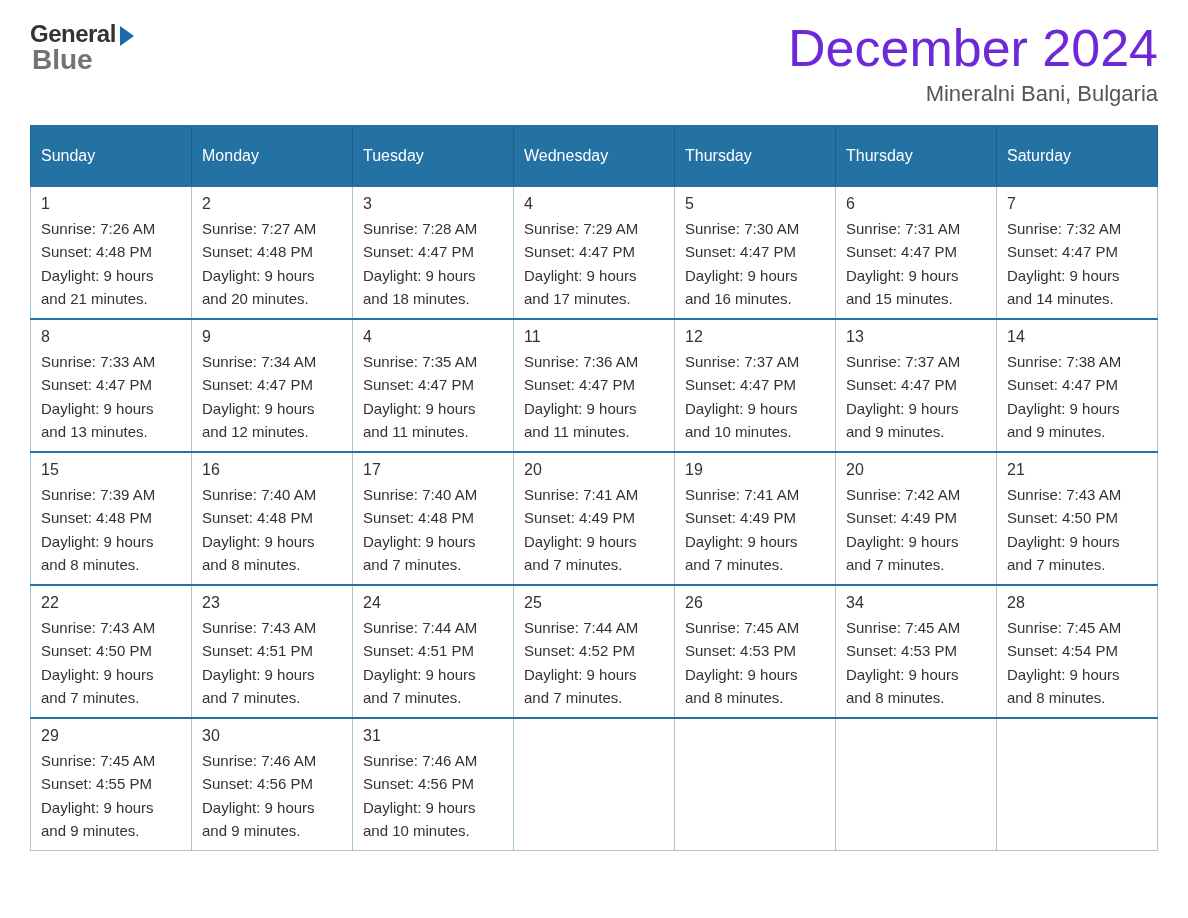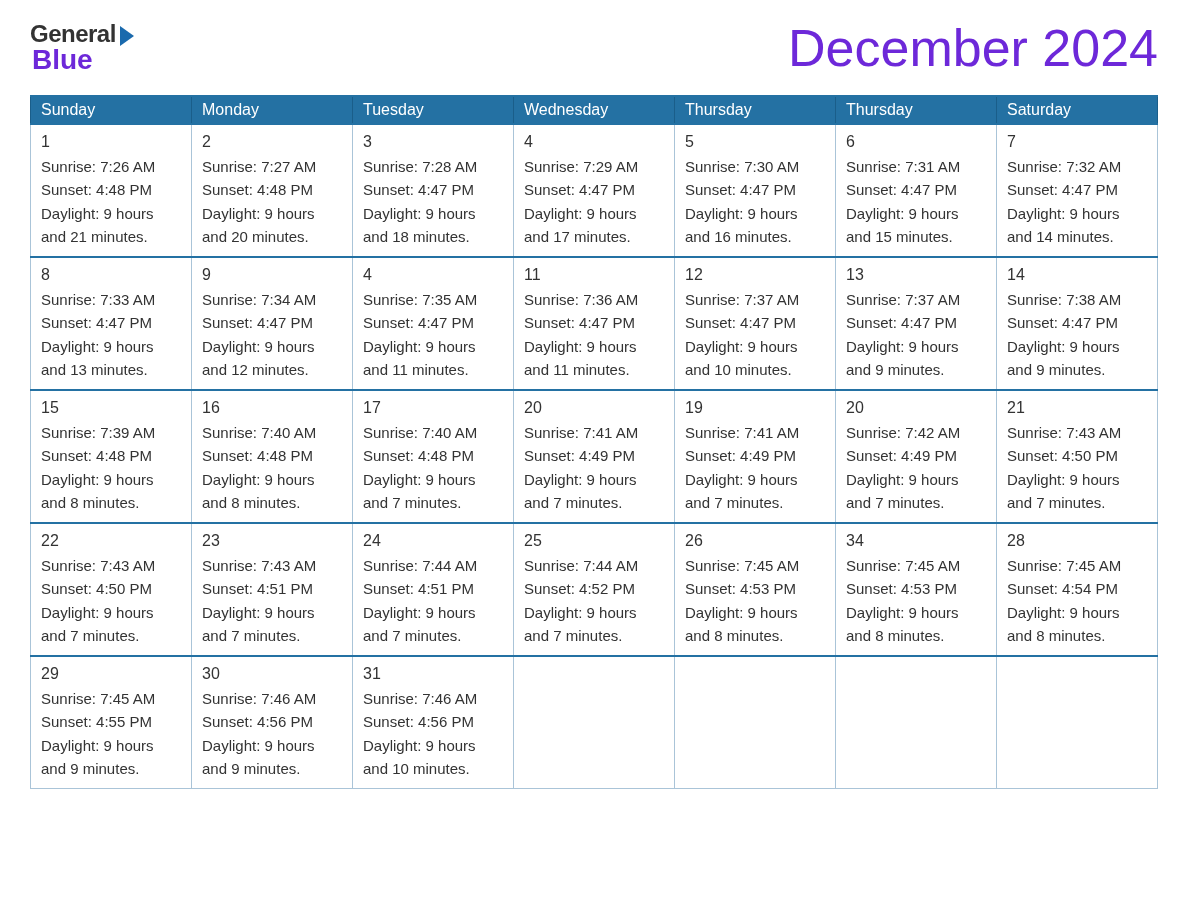--- a/index.html
+++ b/index.html
@@ -32,21 +32,21 @@
       height: 0;
       border-left: 14px solid #1a6aad;
       border-top: 10px solid transparent;
       border-bottom: 10px solid transparent;
       margin-left: 4px;
       margin-top: 4px;
     }
     .logo-blue {
       font-size: 28px;
       font-weight: bold;
-      color: #6d28d9;
+      color: #737373;
       margin-top: -4px;
       margin-left: 2px;
     }
     .title-block {
       text-align: right;
     }
     .month-year {
       font-size: 52px;
       font-weight: normal;
       color: #6d28d9;
@@ -60,21 +60,21 @@
     .calendar {
       width: 100%;
       border-collapse: collapse;
       border: 1px solid #2471a3;
     }
     .calendar th {
       background: #2471a3;
       color: #fff;
       font-size: 16px;
       font-weight: normal;
-      padding: 4px 10px;
+      padding: 20px 10px;
       text-align: left;
       border: 1px solid #1a5e8a;
     }
     .calendar td {
       vertical-align: top;
       padding: 8px 10px;
       width: 14.28%;
       font-size: 13.5px;
       color: #333;
       border: 1px solid #aac4d8;
@@ -107,20 +107,21 @@
 <div class="header">
   <div class="logo">
     <div class="logo-row1">
       <span class="logo-general">General</span>
       <div class="logo-arrow"></div>
     </div>
     <span class="logo-blue">Blue</span>
   </div>
   <div class="title-block">
     <div class="month-year">December 2024</div>
+    <div class="location">Mineralni Bani, Bulgaria</div>
   </div>
 </div>
 
 <table class="calendar">
   <thead>
     <tr>
         <th>Sunday</th>
         <th>Monday</th>
         <th>Tuesday</th>
         <th>Wednesday</th>

